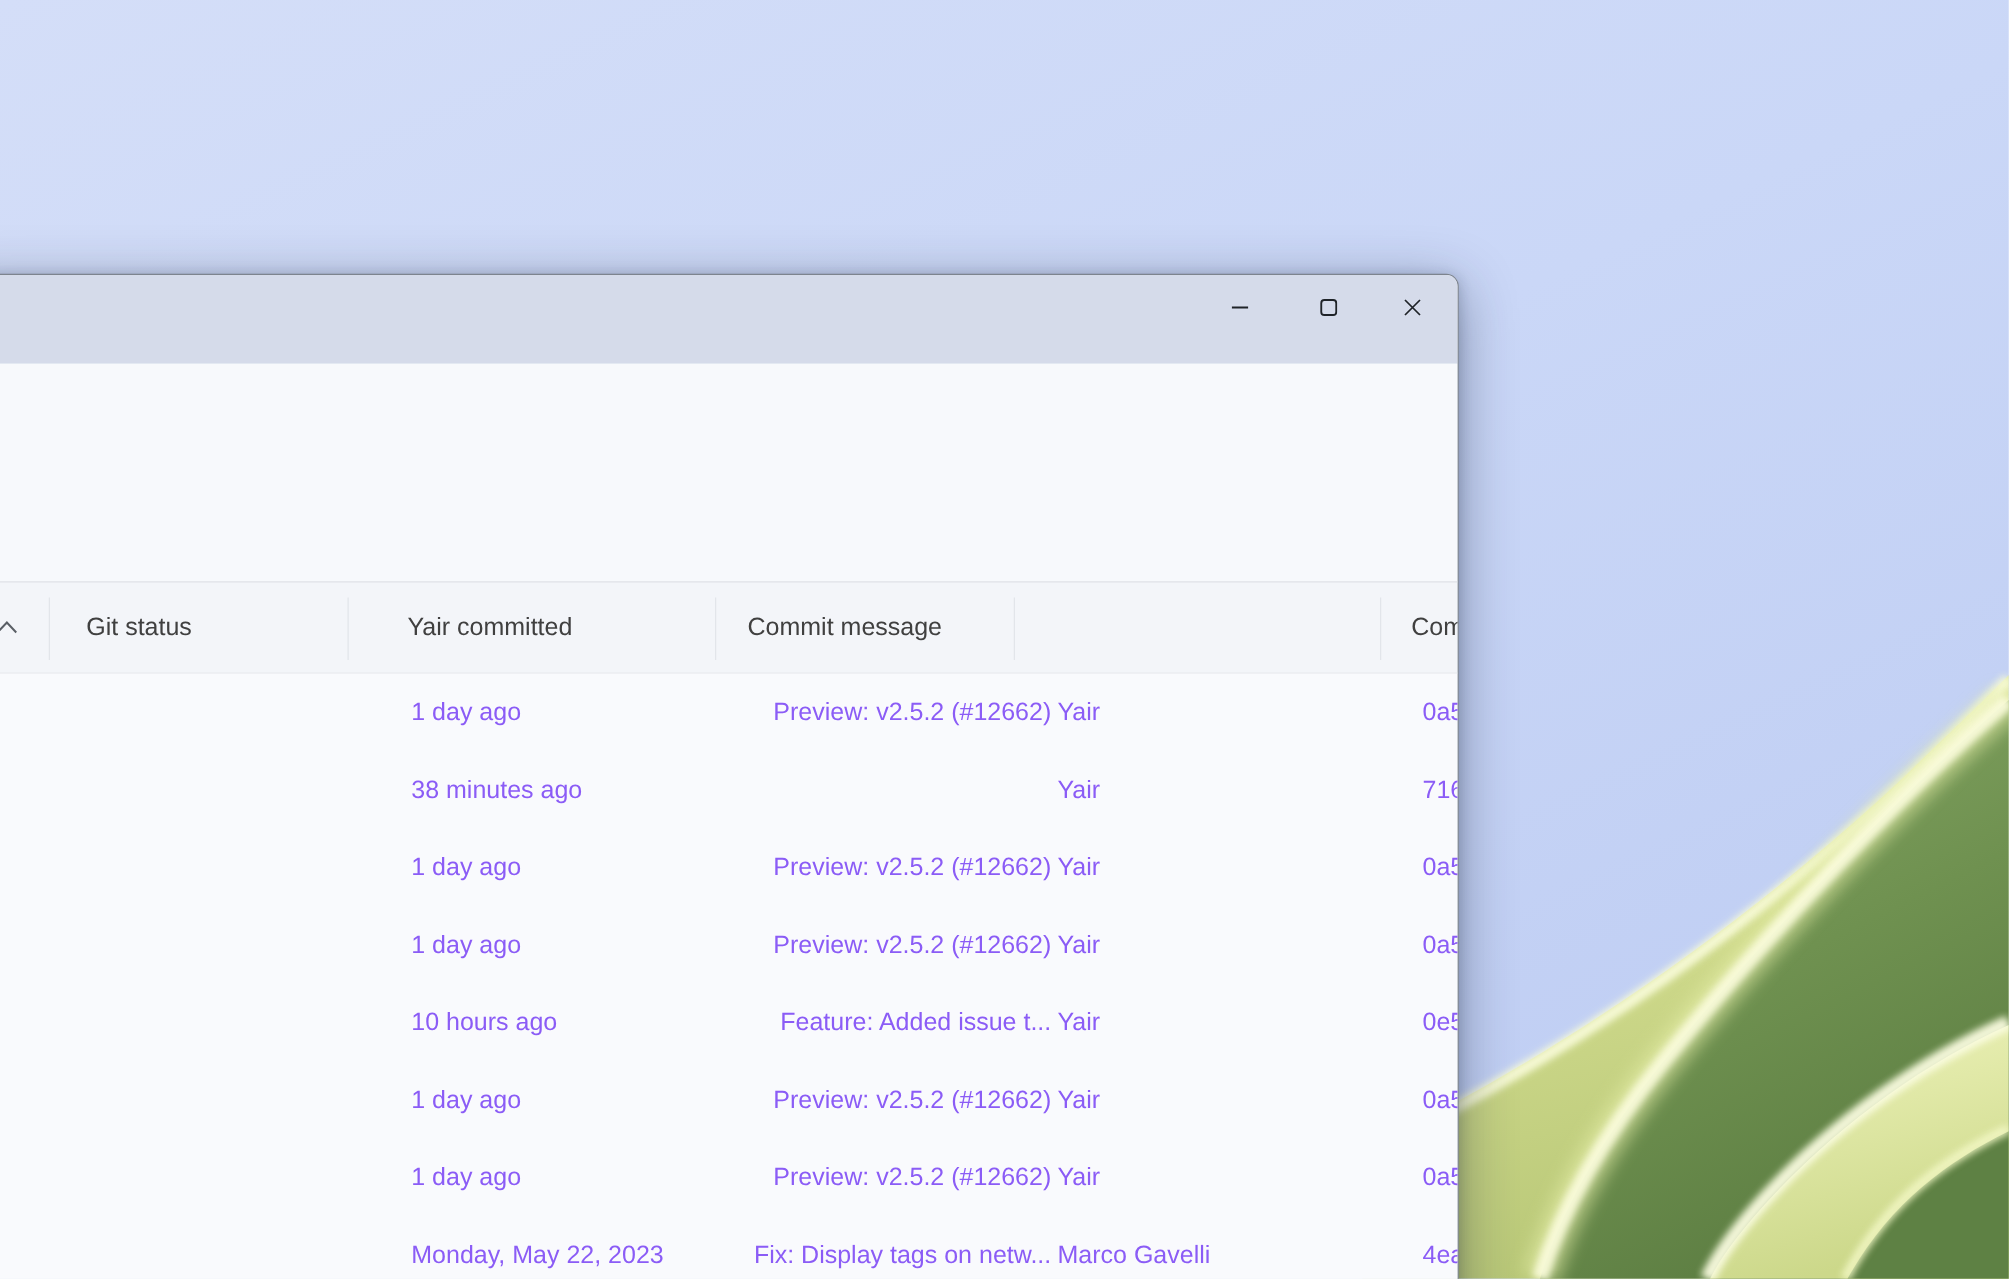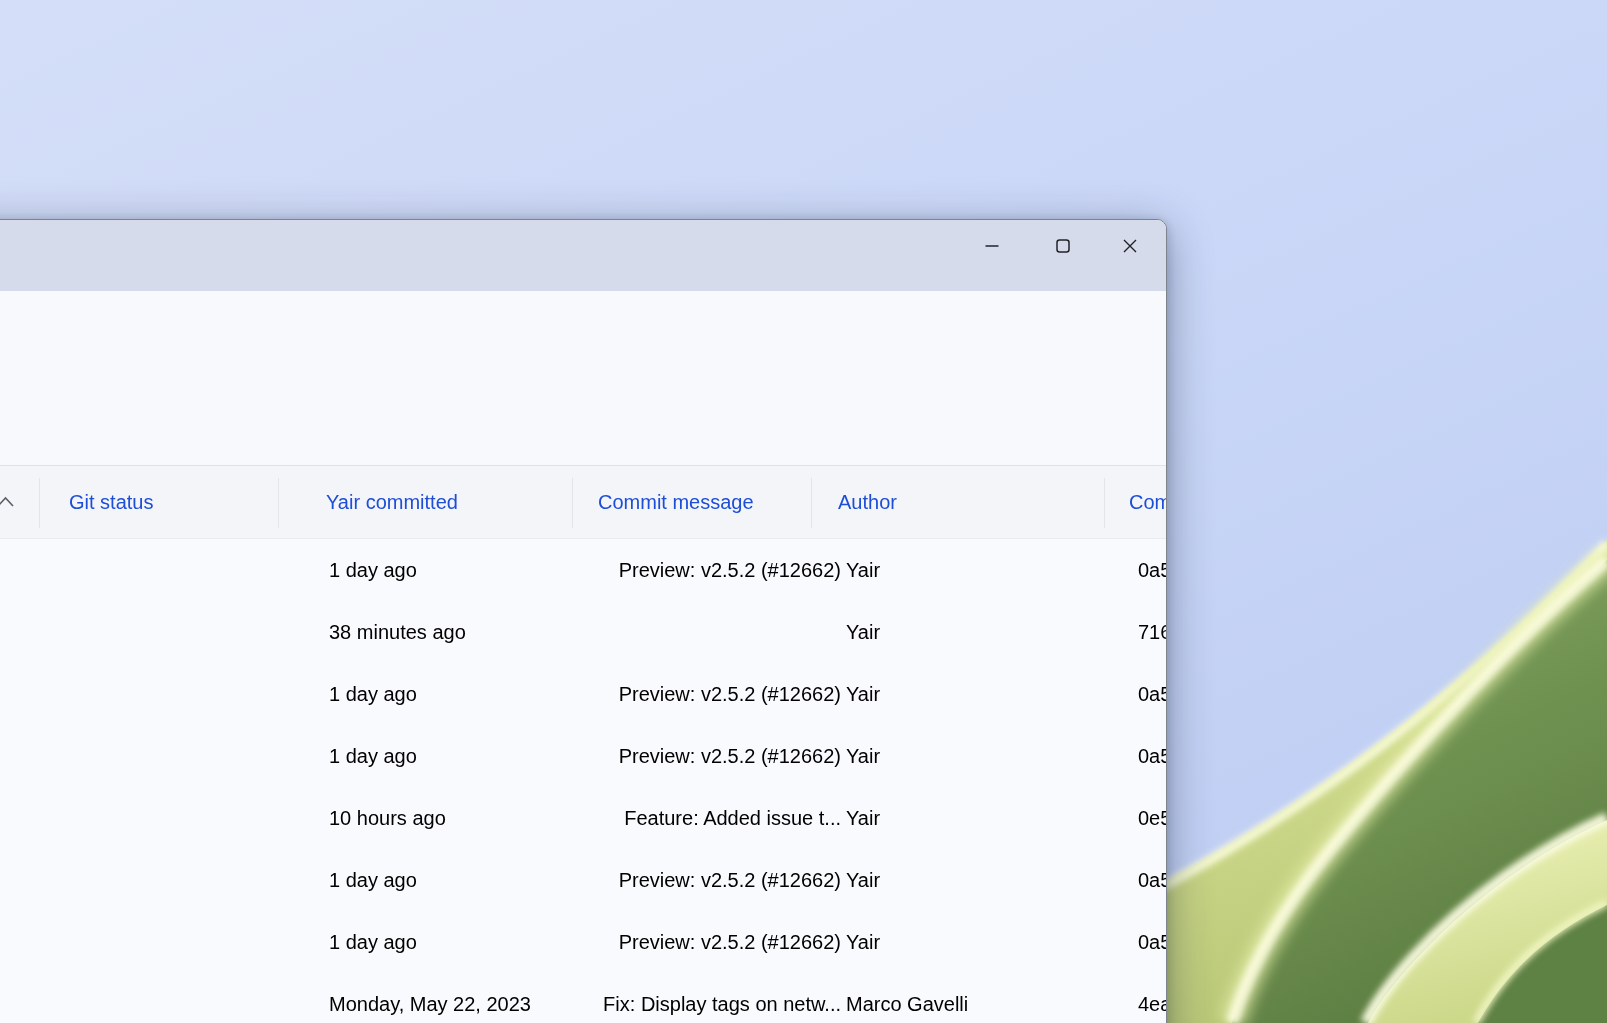--- a/index.html
+++ b/index.html
@@ -37,24 +37,24 @@
   .search-glass{position:absolute;right:20px;top:12px;}
   .nav-gear{position:absolute;left:1145px;top:96px;width:30px;height:30px;}
   .toolbar{position:absolute;left:0;top:149px;right:0;height:96px;background:#f7f9fc;}
   .tb-icon{position:absolute;top:186px;display:flex;align-items:center;justify-content:center;width:34px;height:32px;}
   
   .table-header{
     position:absolute;left:0;top:245px;right:0;height:74px;background:#f3f5f9;
     border-top:1px solid #dfe2e7;border-bottom:1px solid #e7eaee;box-sizing:border-box;
   }
   .th-sep{position:absolute;top:12px;height:50px;width:1px;background:#e2e5ea;}
-  .th-label{position:absolute;top:0;height:72px;line-height:72px;font-size:20px;color:#1d4ed8;white-space:nowrap;overflow:hidden;}
+  .th-label{position:absolute;top:0;height:72px;line-height:72px;font-size:20px;color:#404040;white-space:nowrap;overflow:hidden;}
   .rows{position:absolute;left:0;top:319px;right:0;background:#f9fafd;}
   .trow{position:relative;height:62px;}
-  .cell{position:absolute;top:0;height:62px;line-height:62px;font-size:20px;color:#000000;white-space:nowrap;overflow:hidden;}
+  .cell{position:absolute;top:0;height:62px;line-height:62px;font-size:20px;color:#8b5cf6;white-space:nowrap;overflow:hidden;}
   .c-git{left:108px;width:240px;}
   .c-date{left:368px;width:250px;}
   .c-msg{left:630px;width:250px;text-align:right;}
   .c-auth{left:885px;width:240px;}
   .c-sha{left:1177px;width:60px;}
 </style>
 </head>
 <body>
 
 <svg class="wallpaper" viewBox="0 0 1607 1023" width="1607" height="1023">
@@ -250,21 +250,20 @@
     <div class="th-sep" style="left:317px"></div>
     <div class="th-sep" style="left:611px"></div>
     <div class="th-sep" style="left:850px"></div>
     <div class="th-sep" style="left:1143px"></div>
     <svg style="position:absolute;left:36px;top:30px" width="17" height="12">
       <polyline points="1,10 8.5,2 16,10" fill="none" stroke="#5a5f66" stroke-width="1.6"></polyline>
     </svg>
     <div class="th-label" style="left:108px;width:200px">Git status</div>
     <div class="th-label" style="left:365px;width:240px">Yair committed</div>
     <div class="th-label" style="left:637px;width:210px">Commit message</div>
-    <div class="th-label" style="left:877px;width:200px">Author</div>
     <div class="th-label" style="left:1168px;width:60px">Com</div>
   </div>
 
   <div class="rows">
     <div class="trow">
       <div class="cell c-git"></div>
       <div class="cell c-date">1 day ago</div>
       <div class="cell c-msg">Preview: v2.5.2 (#12662)</div>
       <div class="cell c-auth">Yair</div>
       <div class="cell c-sha">0a5</div>

